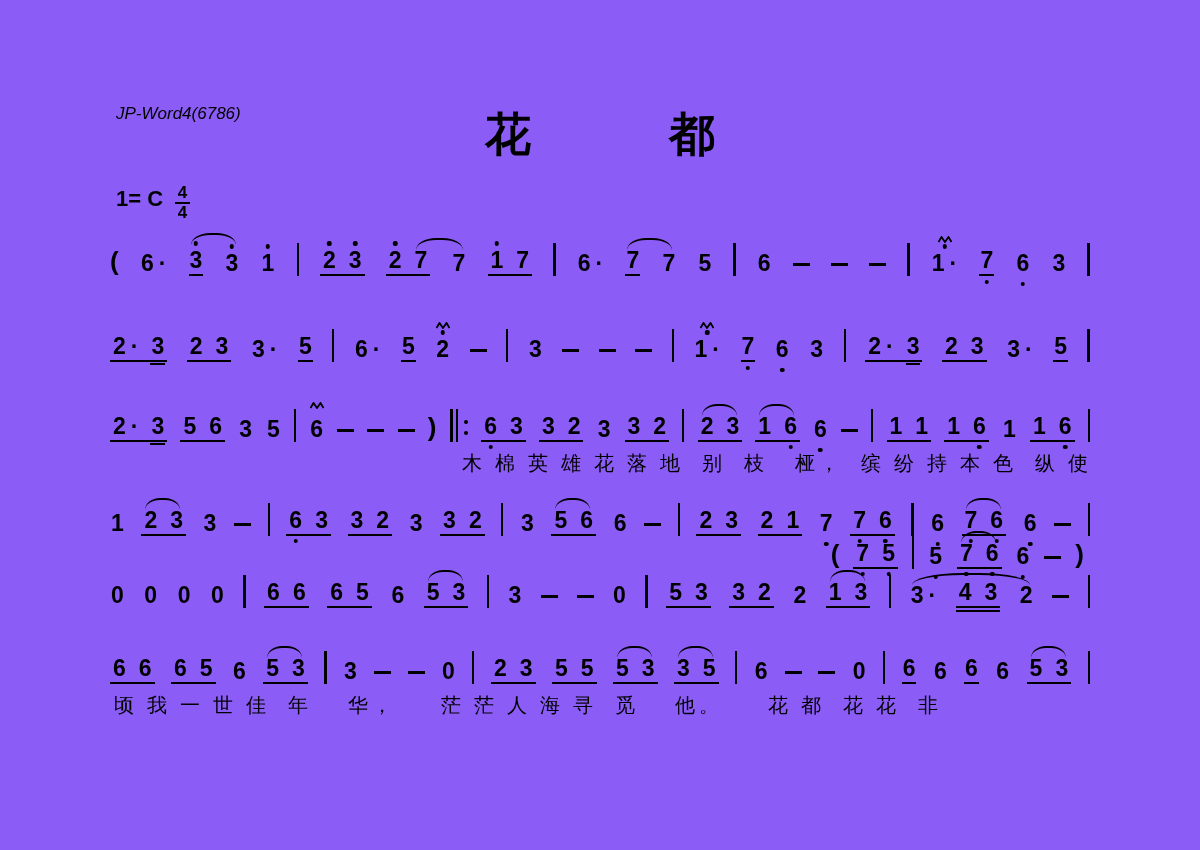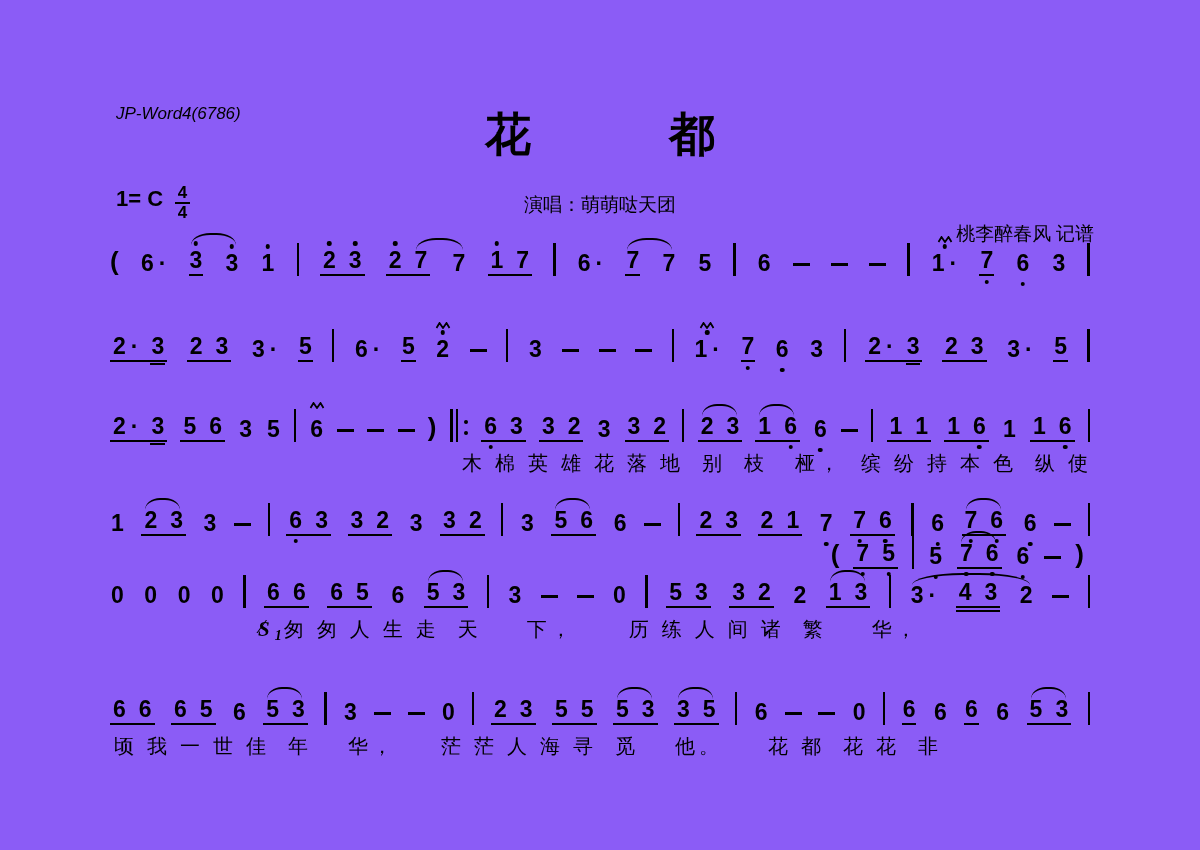--- a/index.html
+++ b/index.html
@@ -63,31 +63,29 @@
   .vnum{font-weight:bold;font-style:italic;font-size:14px;vertical-align:-4px;
         margin-right:2px;letter-spacing:0;}
 </style>
 </head>
 <body>
 
 <div class="page">
   <div class="watermark">JP-Word4(6786)</div>
   <div class="title">花　　　都</div>
   <div class="credits">
-    <div>桃李醉春风 记谱</div>
   </div>
   <div class="keyrow">
     <span>1= C</span>
     <span class="ts">
       <span>4</span>
       <span class="ts-line"></span>
       <span>4</span>
     </span>
   </div>
-  <div class="performer">演唱：萌萌哒天团</div>
   <div class="score" id="score">
       <div class="sys" style="margin-bottom: 50px;">
         <div class="notesrow">
           <span class="paren">(</span>
           <span class="note">
             <span class="glyph">6</span>
             <span class="augdot">·</span>
           </span>
           <span class="note u1">
             <span class="hidot"></span>
@@ -656,21 +654,20 @@
           </span>
           <span class="note">
             <span class="glyph">2</span>
           </span>
           <div class="dash"></div>
           <div class="barline"></div>
           <div class="slur" style="left: 318px; width: 35px; top: -2px;"></div>
           <div class="slur" style="left: 720px; width: 35px; top: -2px;"></div>
           <div class="slur" style="left: 802px; width: 118px; top: 1px;"></div>
         </div>
-        <div class="lyric" style="padding-left: 148px;"><span class="segno">S</span><span class="vnum">1</span><span>匆 匆 人 生 走  天     下，      历 练 人 间 诸  繁     华，</span></div>
       </div>
       <div class="sys" style="margin-bottom: 0px;">
         <div class="notesrow">
           <span class="beam">
             <span class="note">
               <span class="glyph">6</span>
             </span>
             <span class="note">
               <span class="glyph">6</span>
             </span>

